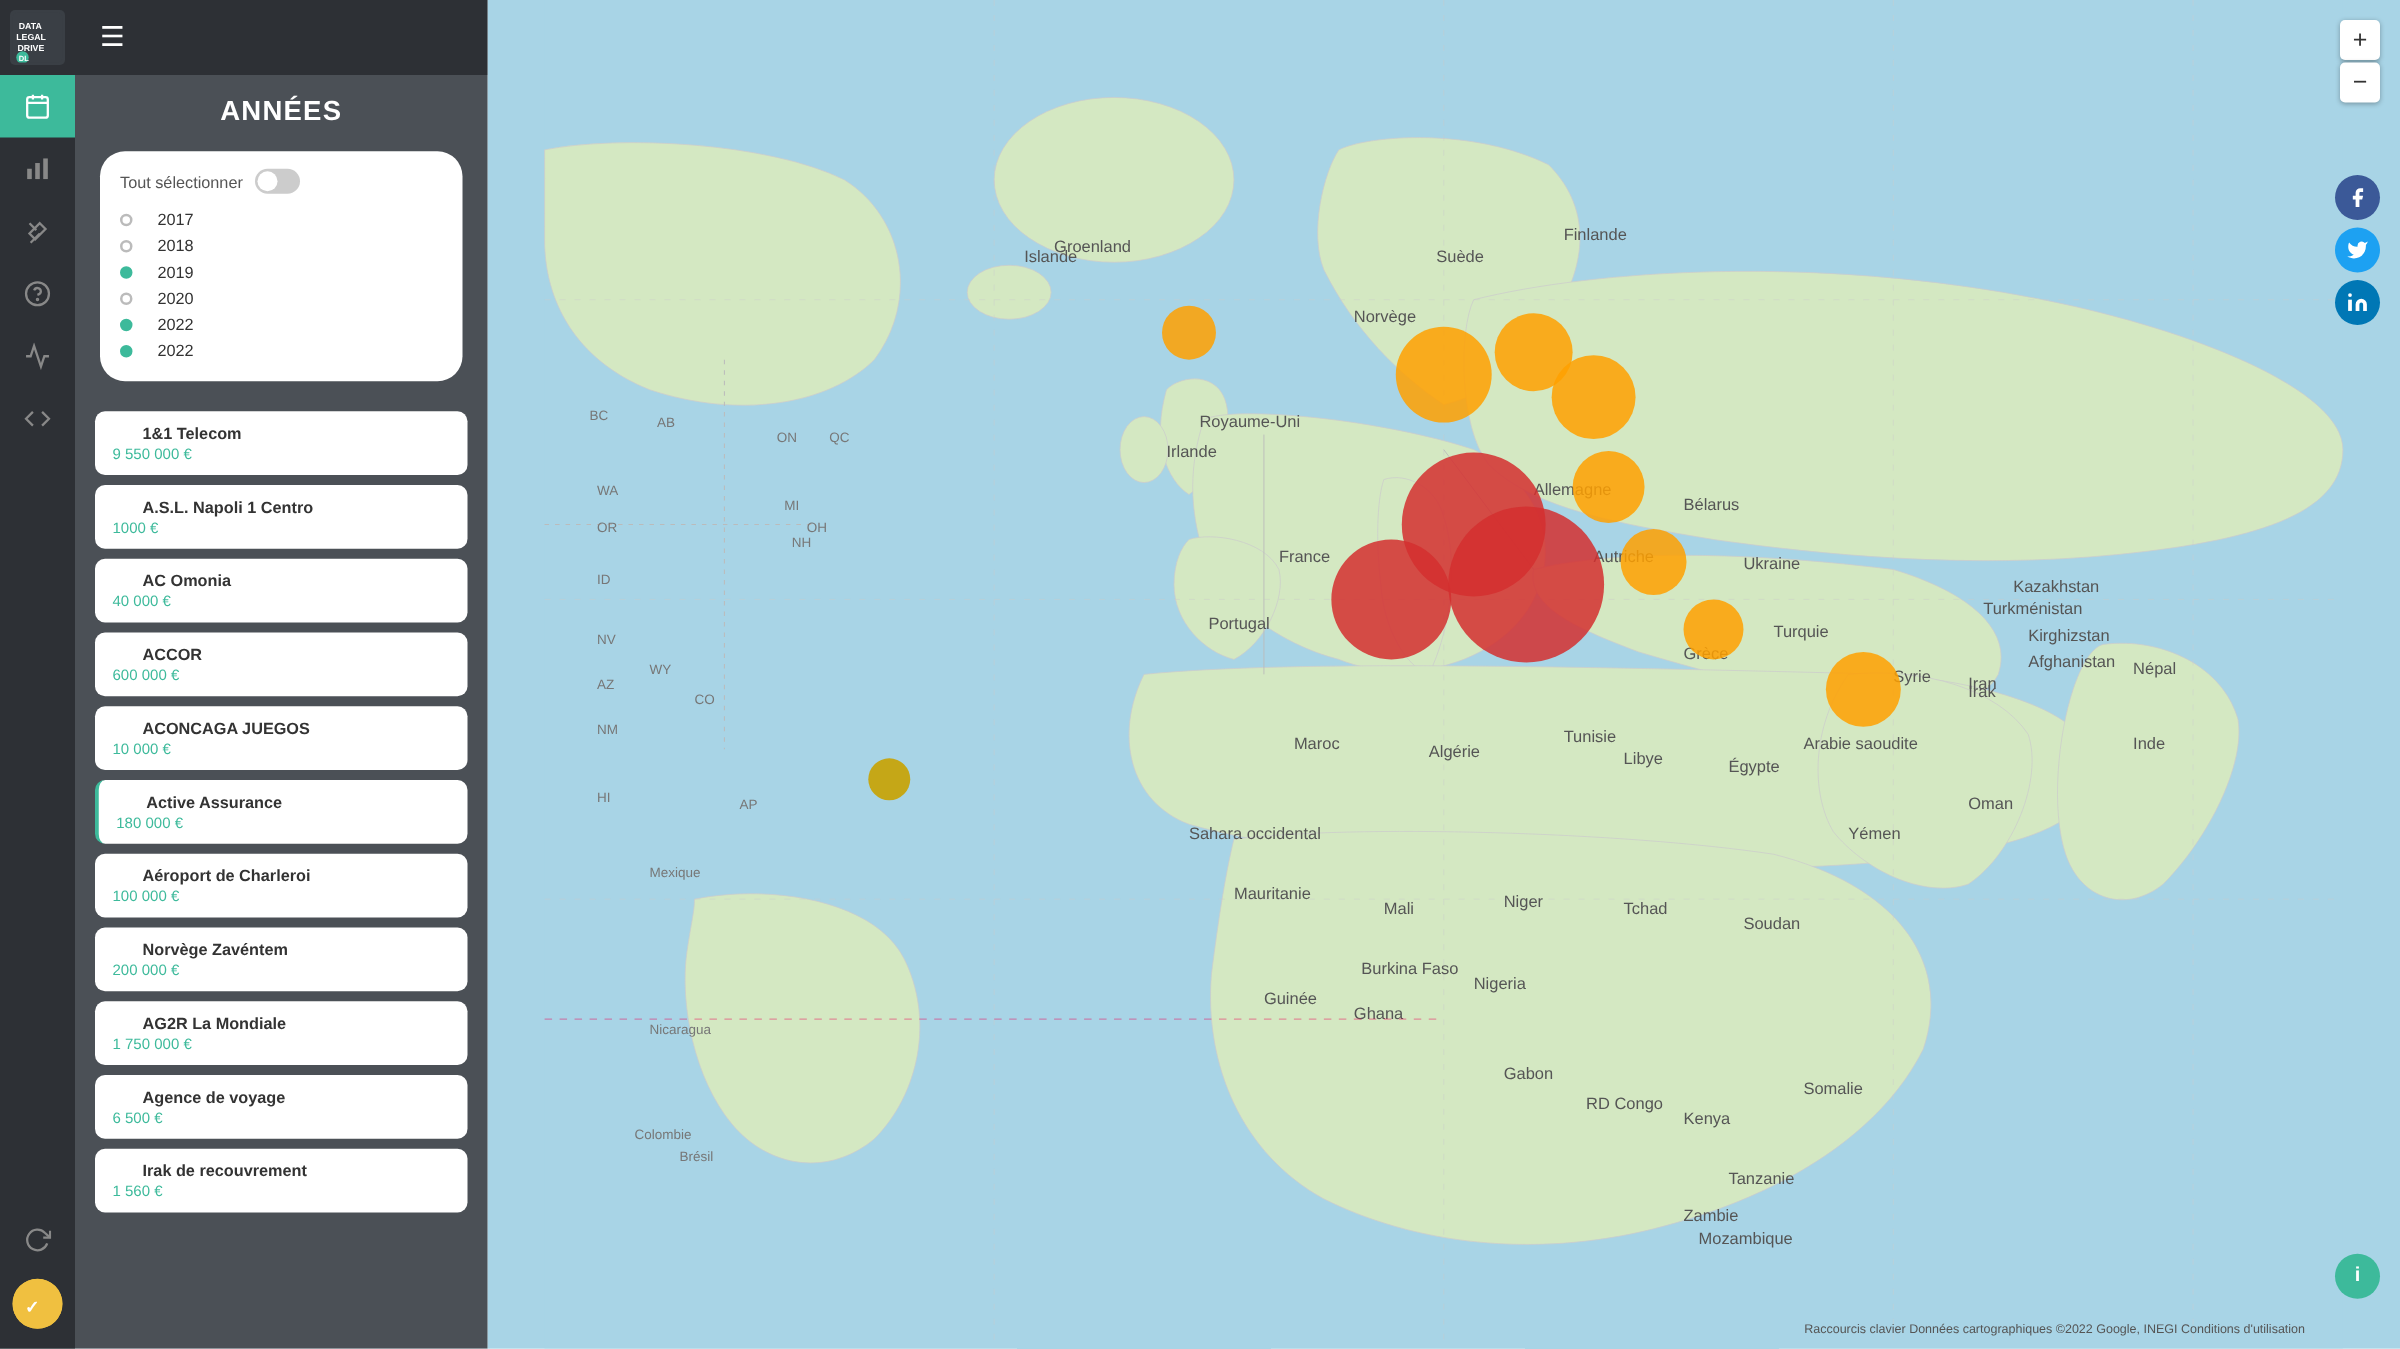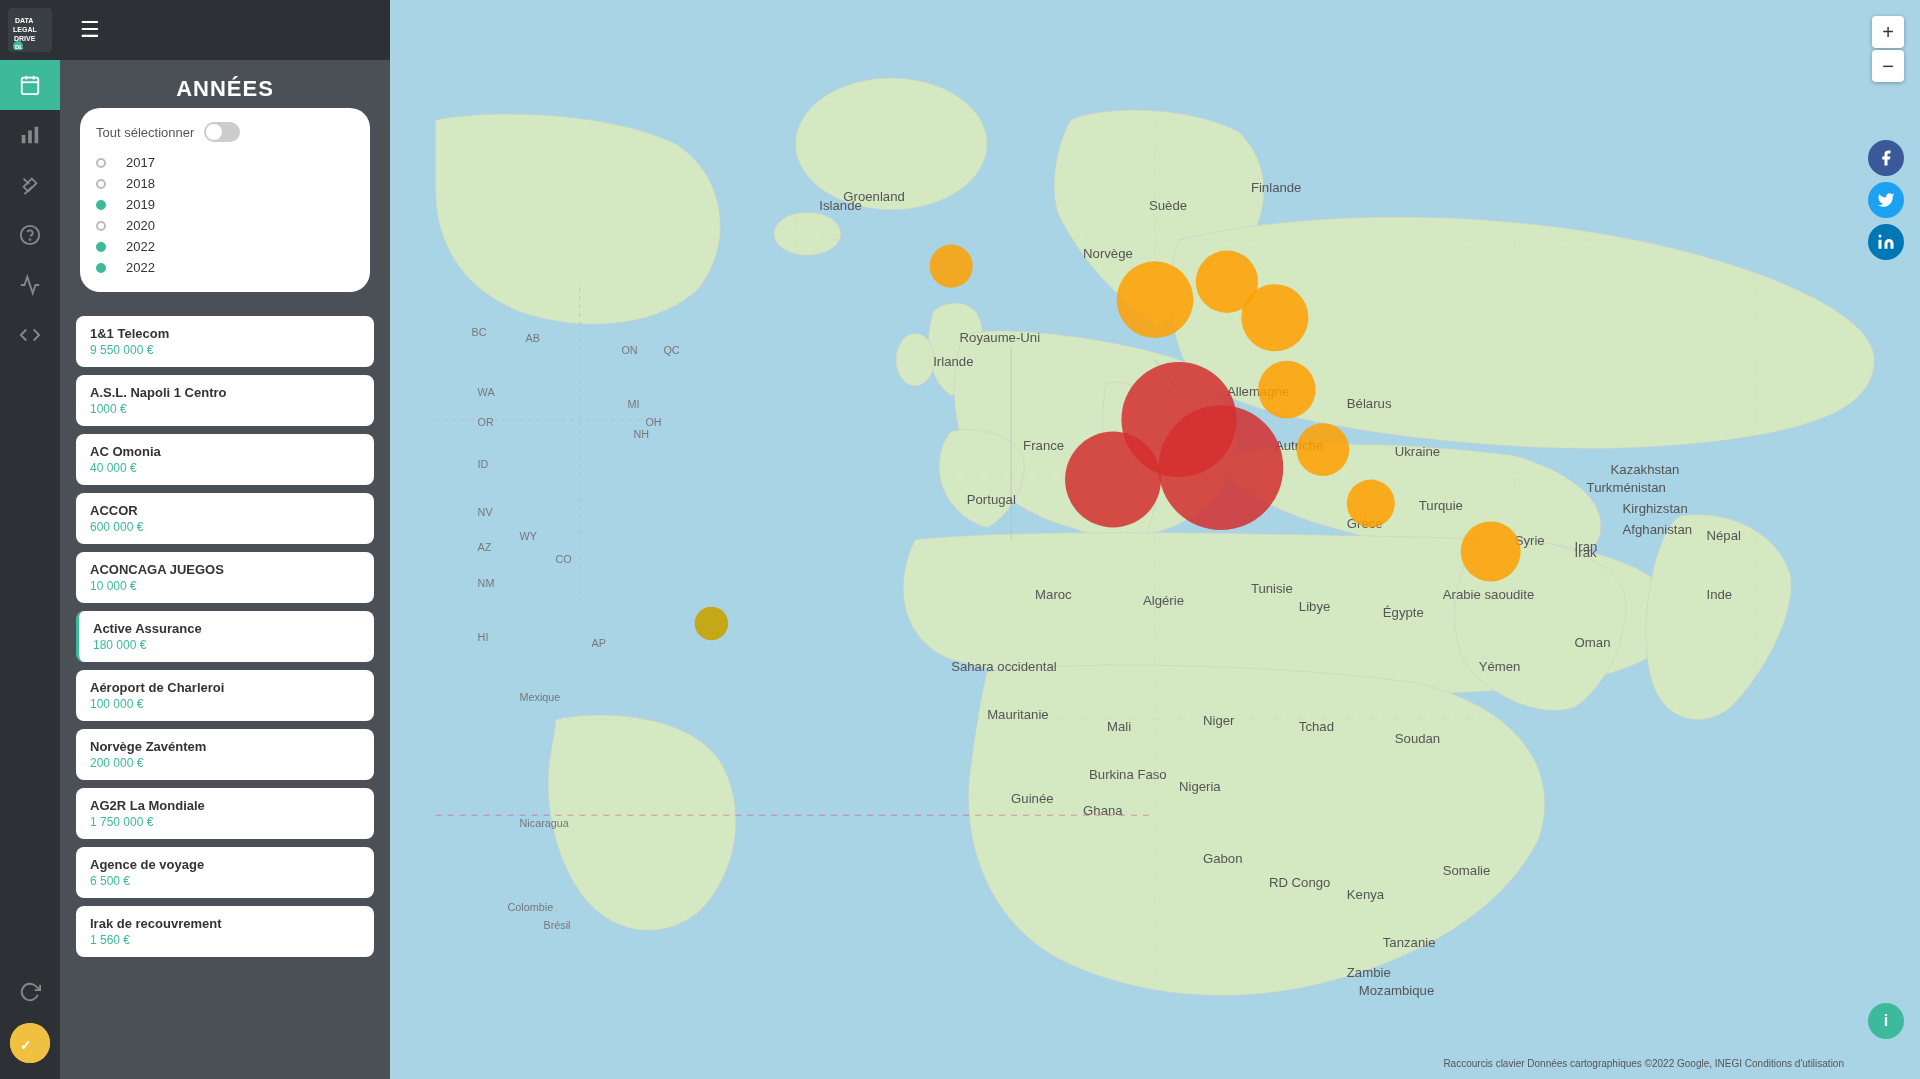--- a/index.html
+++ b/index.html
@@ -112,21 +112,21 @@
     
     .annees-panel {
       padding: 16px 20px;
       flex-shrink: 0;
     }
     .annees-title {
       color: #fff;
       font-size: 22px;
       font-weight: bold;
       text-align: center;
-      margin-bottom: 6px;
+      margin-bottom: 19px;
       letter-spacing: 1px;
     }
     .annees-box {
       background: #fff;
       border-radius: 20px;
       padding: 14px 16px;
     }
     .tout-selectionner {
       display: flex;
       align-items: center;
@@ -187,20 +187,21 @@
       background: #fff;
       border-radius: 8px;
       padding: 10px 14px;
       margin-bottom: 8px;
       cursor: pointer;
     }
     .company-name {
       font-size: 13px;
       font-weight: 600;
       color: #333;
+      margin-left: 24px;
     }
     .company-amount {
       font-size: 12px;
       color: #3dba9b;
       font-weight: 500;
       margin-top: 2px;
     }
 
     
     .map-area {

